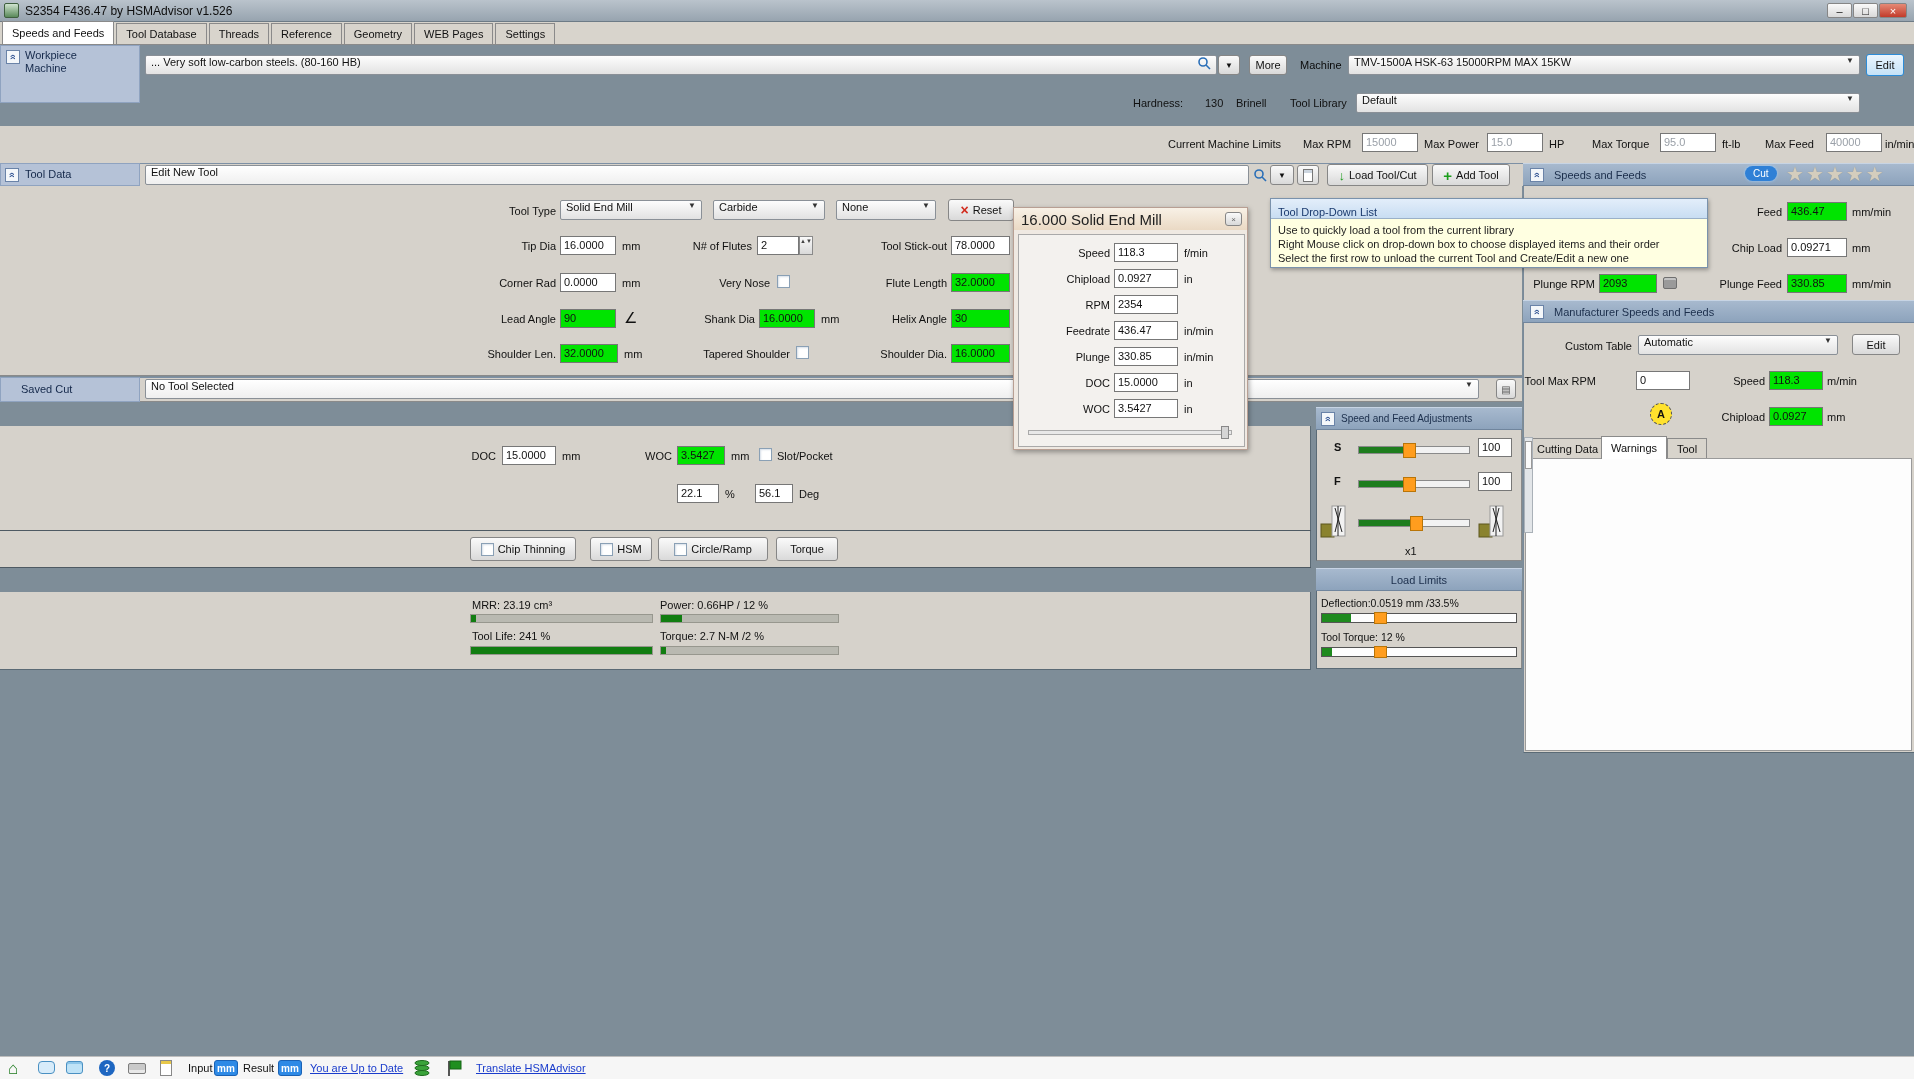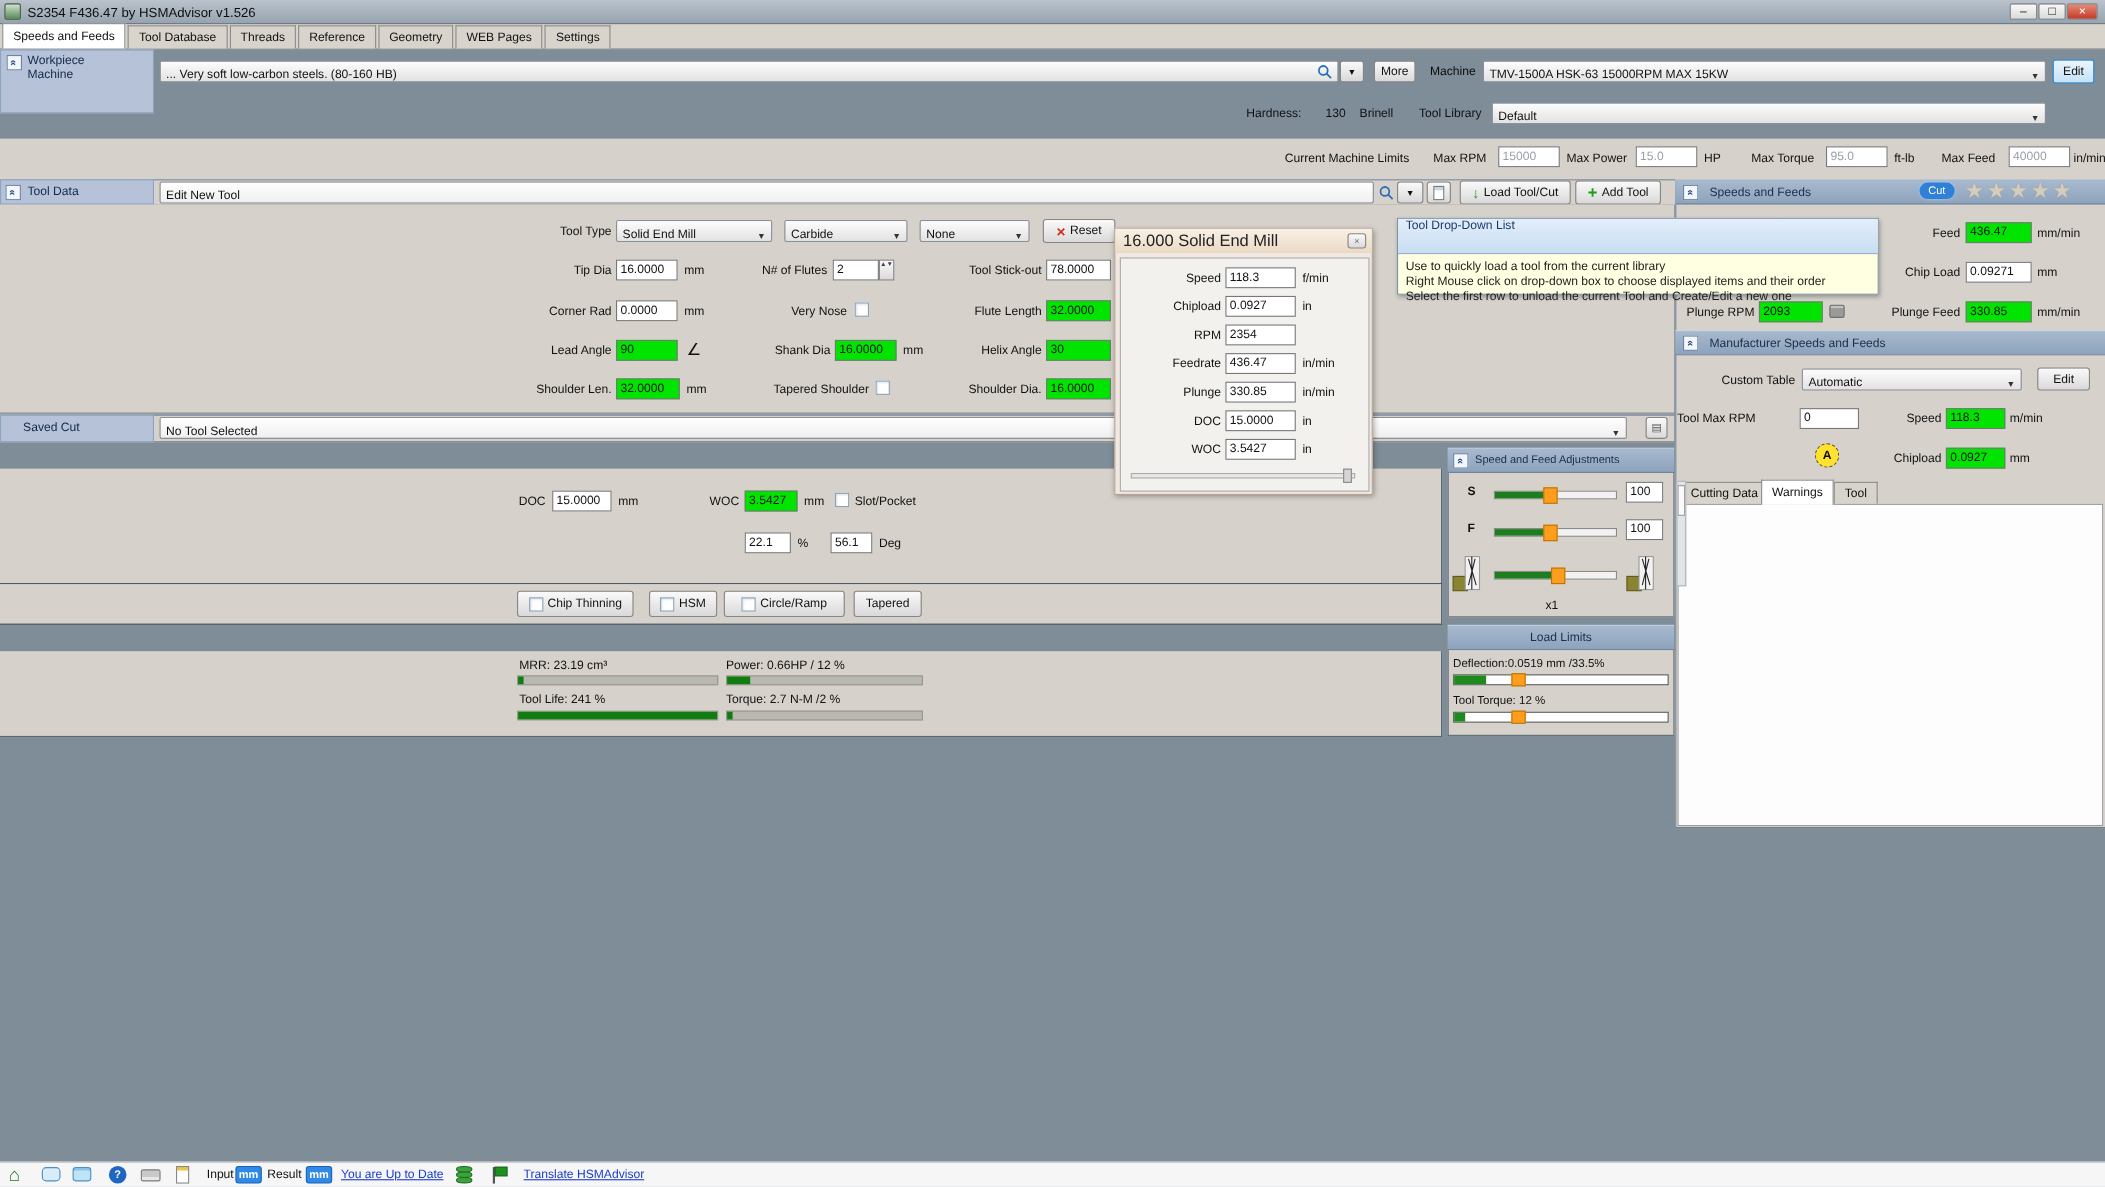--- a/index.html
+++ b/index.html
@@ -4,21 +4,21 @@
 <style>
 *{margin:0;padding:0;box-sizing:border-box}
 body{font-family:"Liberation Sans",sans-serif;font-size:11px;color:#111;background:#555}
 .screen{position:relative;width:1914px;height:1079px;background:#7e8d98;overflow:hidden}
 .abs{position:absolute}
 .txt{position:absolute;font-size:11px;white-space:nowrap}
 .lbl{position:absolute;font-size:11px;white-space:nowrap;text-align:right}
 .field{position:absolute;height:19px;background:#fff;border:1px solid #777;font-size:11px;padding:2px 3px;white-space:nowrap;overflow:hidden}
 .gfield{background:#00e400}
 .dtext{color:#9aa0a8}
-.combo{position:absolute;height:20px;background:linear-gradient(#fdfdfd,#e2e2e2);border:1px solid #8a9097;border-radius:2px;display:flex;align-items:flex-end;padding:0 5px;font-size:11px;white-space:nowrap;overflow:hidden}
+.combo{position:absolute;height:20px;background:linear-gradient(#fdfdfd,#e2e2e2);border:1px solid #8a9097;border-radius:2px;display:flex;align-items:flex-start;padding:0 5px;font-size:11px;white-space:nowrap;overflow:hidden}
 .combo .arr{margin-left:auto;font-size:8px;color:#333;padding-left:4px}
 .btn{position:absolute;display:flex;align-items:center;justify-content:center;gap:4px;background:linear-gradient(#fafafa,#d9d9d9);border:1px solid #868686;border-radius:3px;font-size:11px;white-space:nowrap;cursor:default}
 .band{position:absolute;background:linear-gradient(#a7b9ce,#8da3bc);border-top:1px solid #c7d4e4;border-bottom:1px solid #70859d;display:flex;align-items:center;color:#1b2e4b;font-size:11px}
 .sidebox{position:absolute;background:#b5c2d7;border:1px solid #8fa3c0;color:#14284a;font-size:11px}
 .collapse{position:absolute;width:14px;height:14px;background:#f4f7fa;border:1px solid #6a83a8;color:#2a4d8f;display:flex;align-items:center;justify-content:center}
 .collapse span{display:inline-block;transform:rotate(-90deg);font-size:10px;font-weight:bold;line-height:1}
 .chk{position:absolute;width:13px;height:13px;background:#fff;border:1px solid #8aa0b5;box-shadow:inset 1px 1px 2px #d7dfe8}
 .gbar{position:absolute;height:9px;background:#b9b9b1;border:1px solid #97978e}
 .gbar i{display:block;height:100%;background:#117d11}
 .slider{position:absolute;height:8px;background:#f2f2f2;border:1px solid #8a8a8a}
@@ -325,21 +325,21 @@
     </div>
   <div class="btn" style="left:590px;top:537px;width:62px;height:24px">
       <span class="chk" style="position:static"></span>
       <span>HSM</span>
     </div>
   <div class="btn" style="left:658px;top:537px;width:110px;height:24px">
       <span class="chk" style="position:static"></span>
       <span>Circle/Ramp</span>
     </div>
   <div class="btn" style="left:776px;top:537px;width:62px;height:24px">
-      <span>Tapered</span>
+      <span>Torque</span>
     </div>
   <div class="hline" style="left:0;top:567px;width:1311px"></div>
 
   <div class="abs" style="left:0;top:592px;width:1311px;height:78px;background:#d6d2cb;border-right:1px solid #5a6a75;border-bottom:1px solid #5a6a75"></div>
   <span class="txt" style="left:472px;top:599px">MRR: 23.19 cm³</span>
   <div class="gbar" style="left:470px;top:614px;width:183px">
       <i style="width: 3%;"></i>
     </div>
   <span class="txt" style="left:660px;top:599px">Power: 0.66HP / 12 %</span>
   <div class="gbar" style="left:660px;top:614px;width:179px">
@@ -435,21 +435,21 @@
     <span class="txt" style="left:170px;top:169px">in</span>
     <span class="lbl" style="left:12px;top:195px;width:84px">WOC</span>
     <div class="field" style="left:100px;top:191px;width:64px"><span>3.5427</span></div>
     <span class="txt" style="left:170px;top:195px">in</span>
     <div class="abs" style="left:14px;top:222px;width:204px;height:5px;border:1px solid #aaa;background:#e8e8e8">
       <div style="position: absolute; top: -5px; width: 8px; height: 13px; background: rgb(213, 213, 213); border: 1px solid rgb(136, 136, 136); left: 95%;"></div>
     </div>
   </div>
 
   <div class="abs" style="left:1270px;top:198px;width:438px;height:70px;background:#ffffe1;border:1px solid #7a92ac;box-shadow:1px 2px 4px rgba(0,0,0,.3);z-index:30">
-    <div style="height:32px;background:linear-gradient(#e3eefa,#c8ddf2);border-bottom:1px solid #9ab0c8;display:flex;align-items:flex-start">
+    <div style="height:20px;background:linear-gradient(#e3eefa,#c8ddf2);border-bottom:1px solid #9ab0c8;display:flex;align-items:flex-end">
       <span style="padding-left:7px;color:#1a3a6e">Tool Drop-Down List</span>
     </div>
     <div style="padding:4px 7px;line-height:14px;color:#1d1d1d">
       <div>Use to quickly load a tool from the current library</div>
       <div>Right Mouse click on drop-down box to choose displayed items and their order</div>
       <div>Select the first row to unload the current Tool and Create/Edit a new one</div>
     </div>
   </div>
 
   <div class="abs" style="left:0;top:1056px;width:1914px;height:23px;background:#f6f6f6;border-top:1px solid #bdbdbd;display:block">

